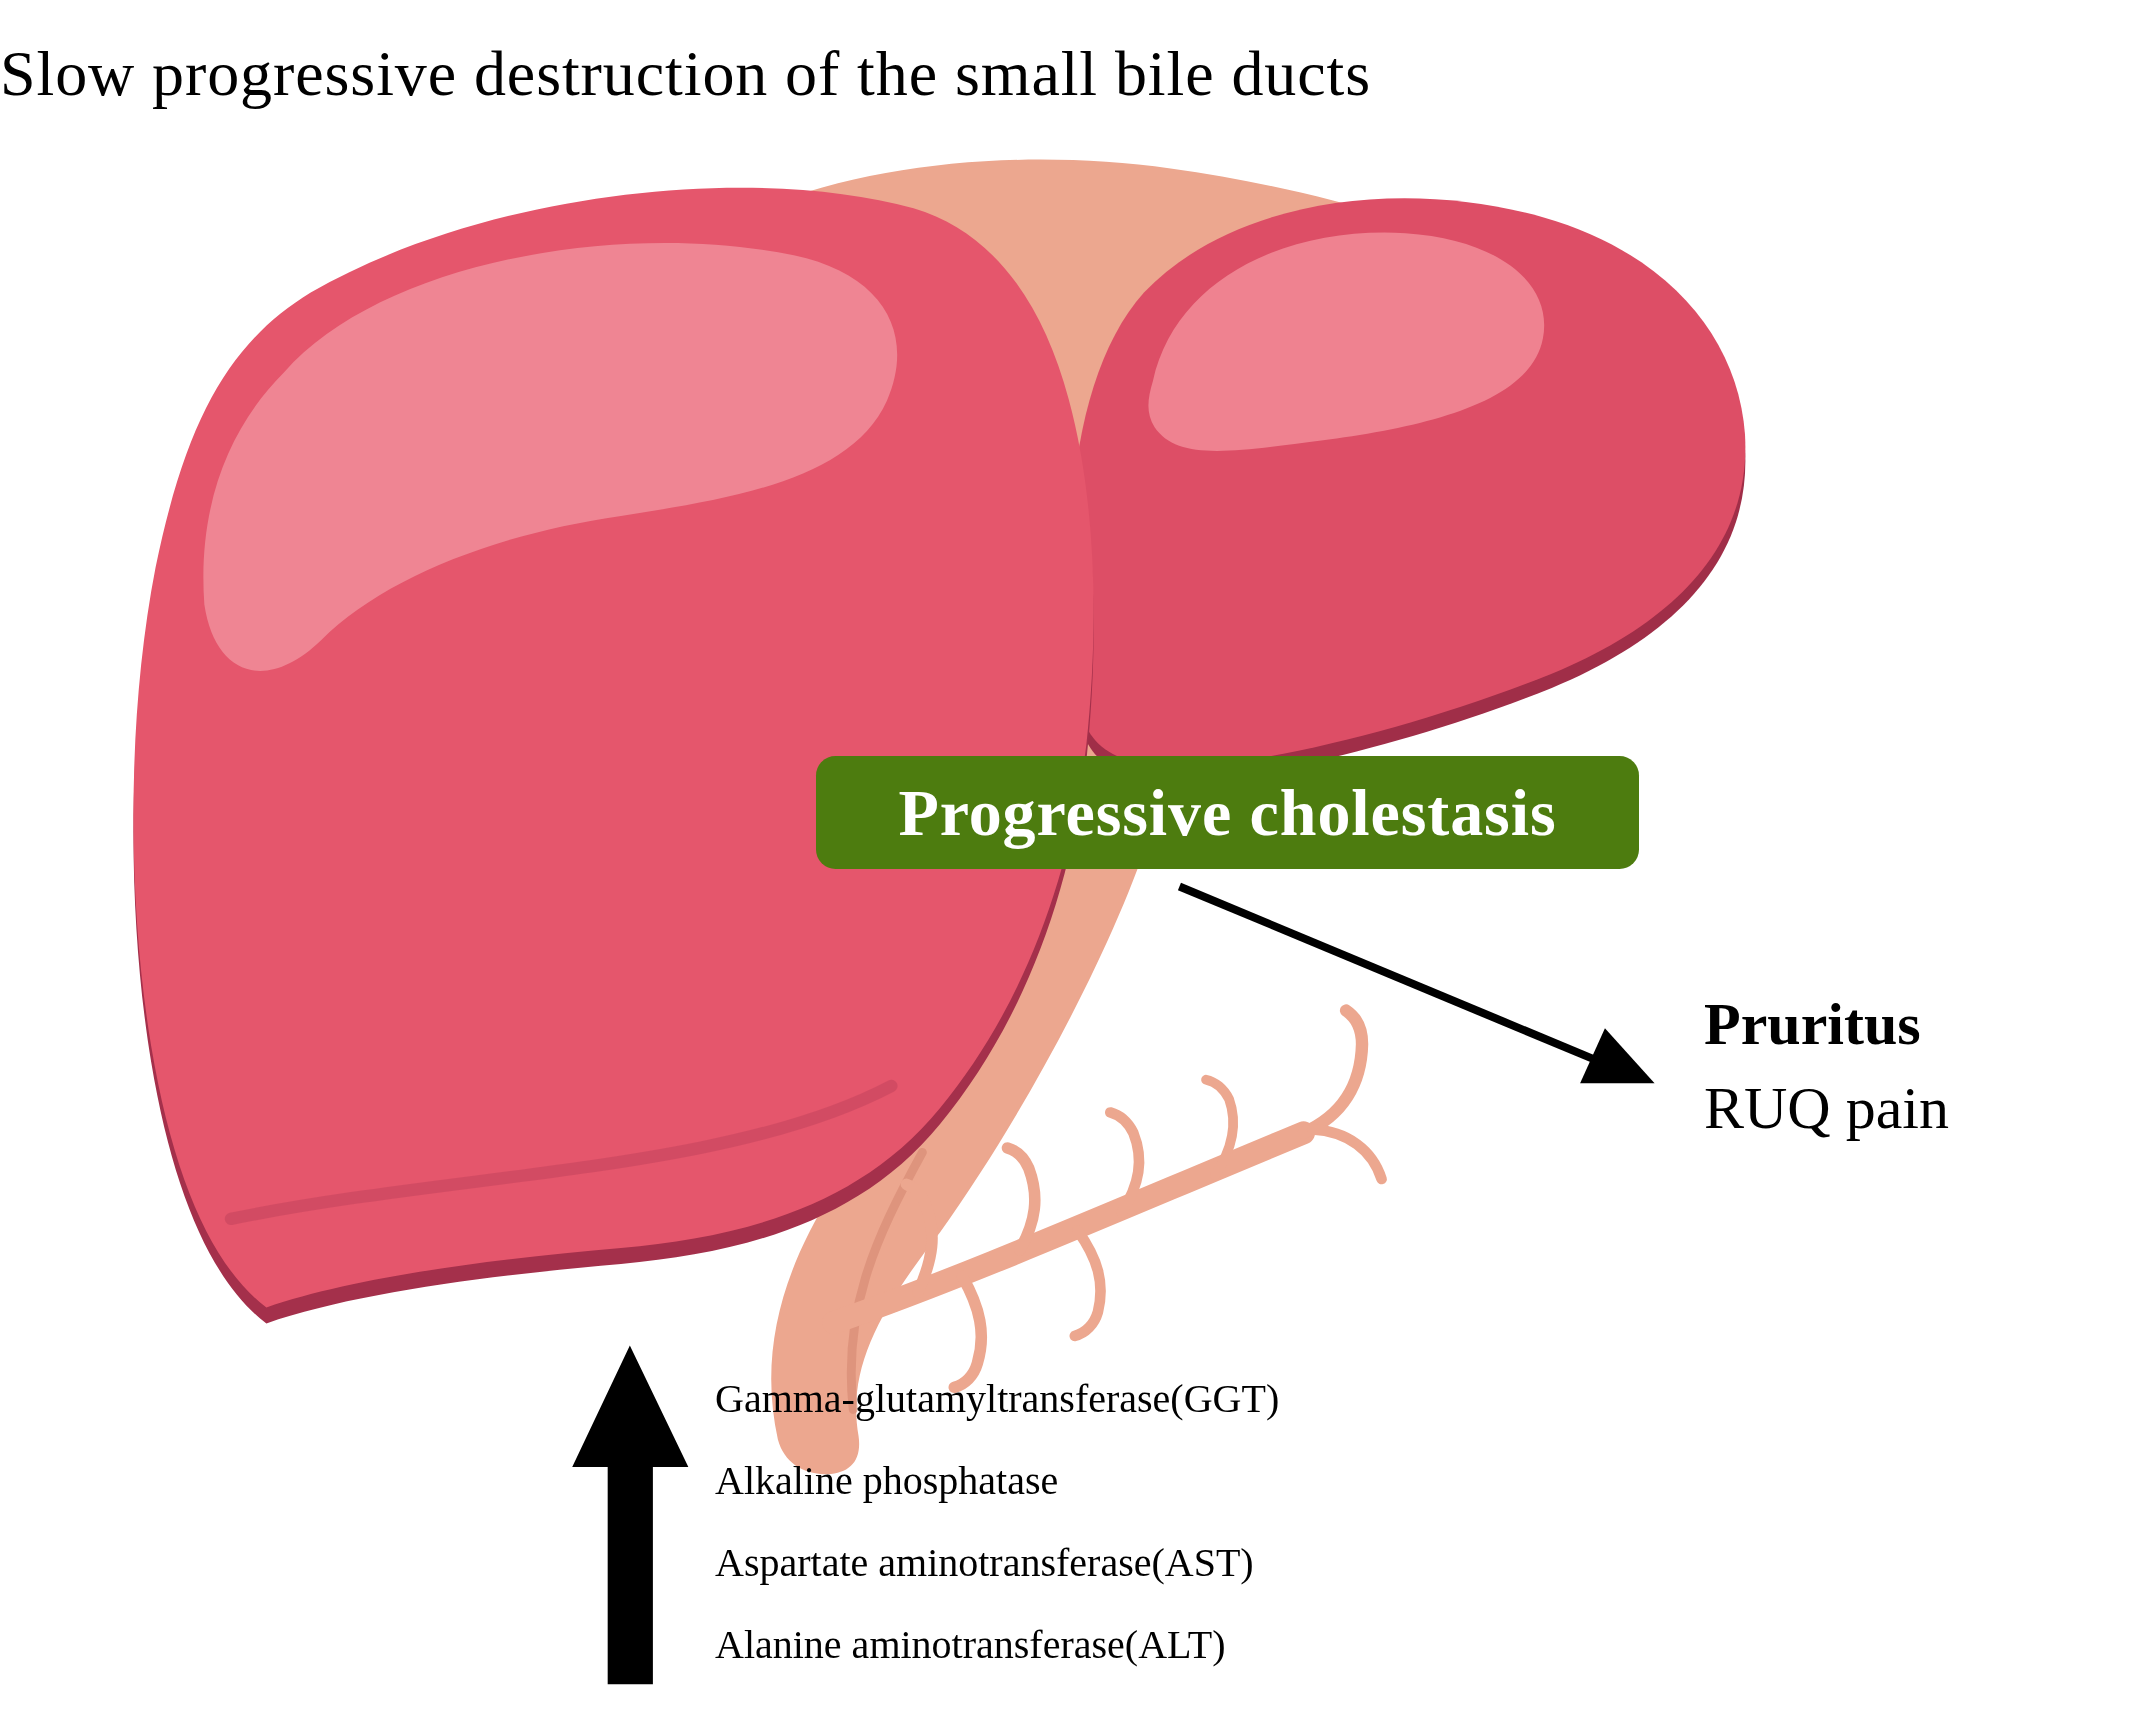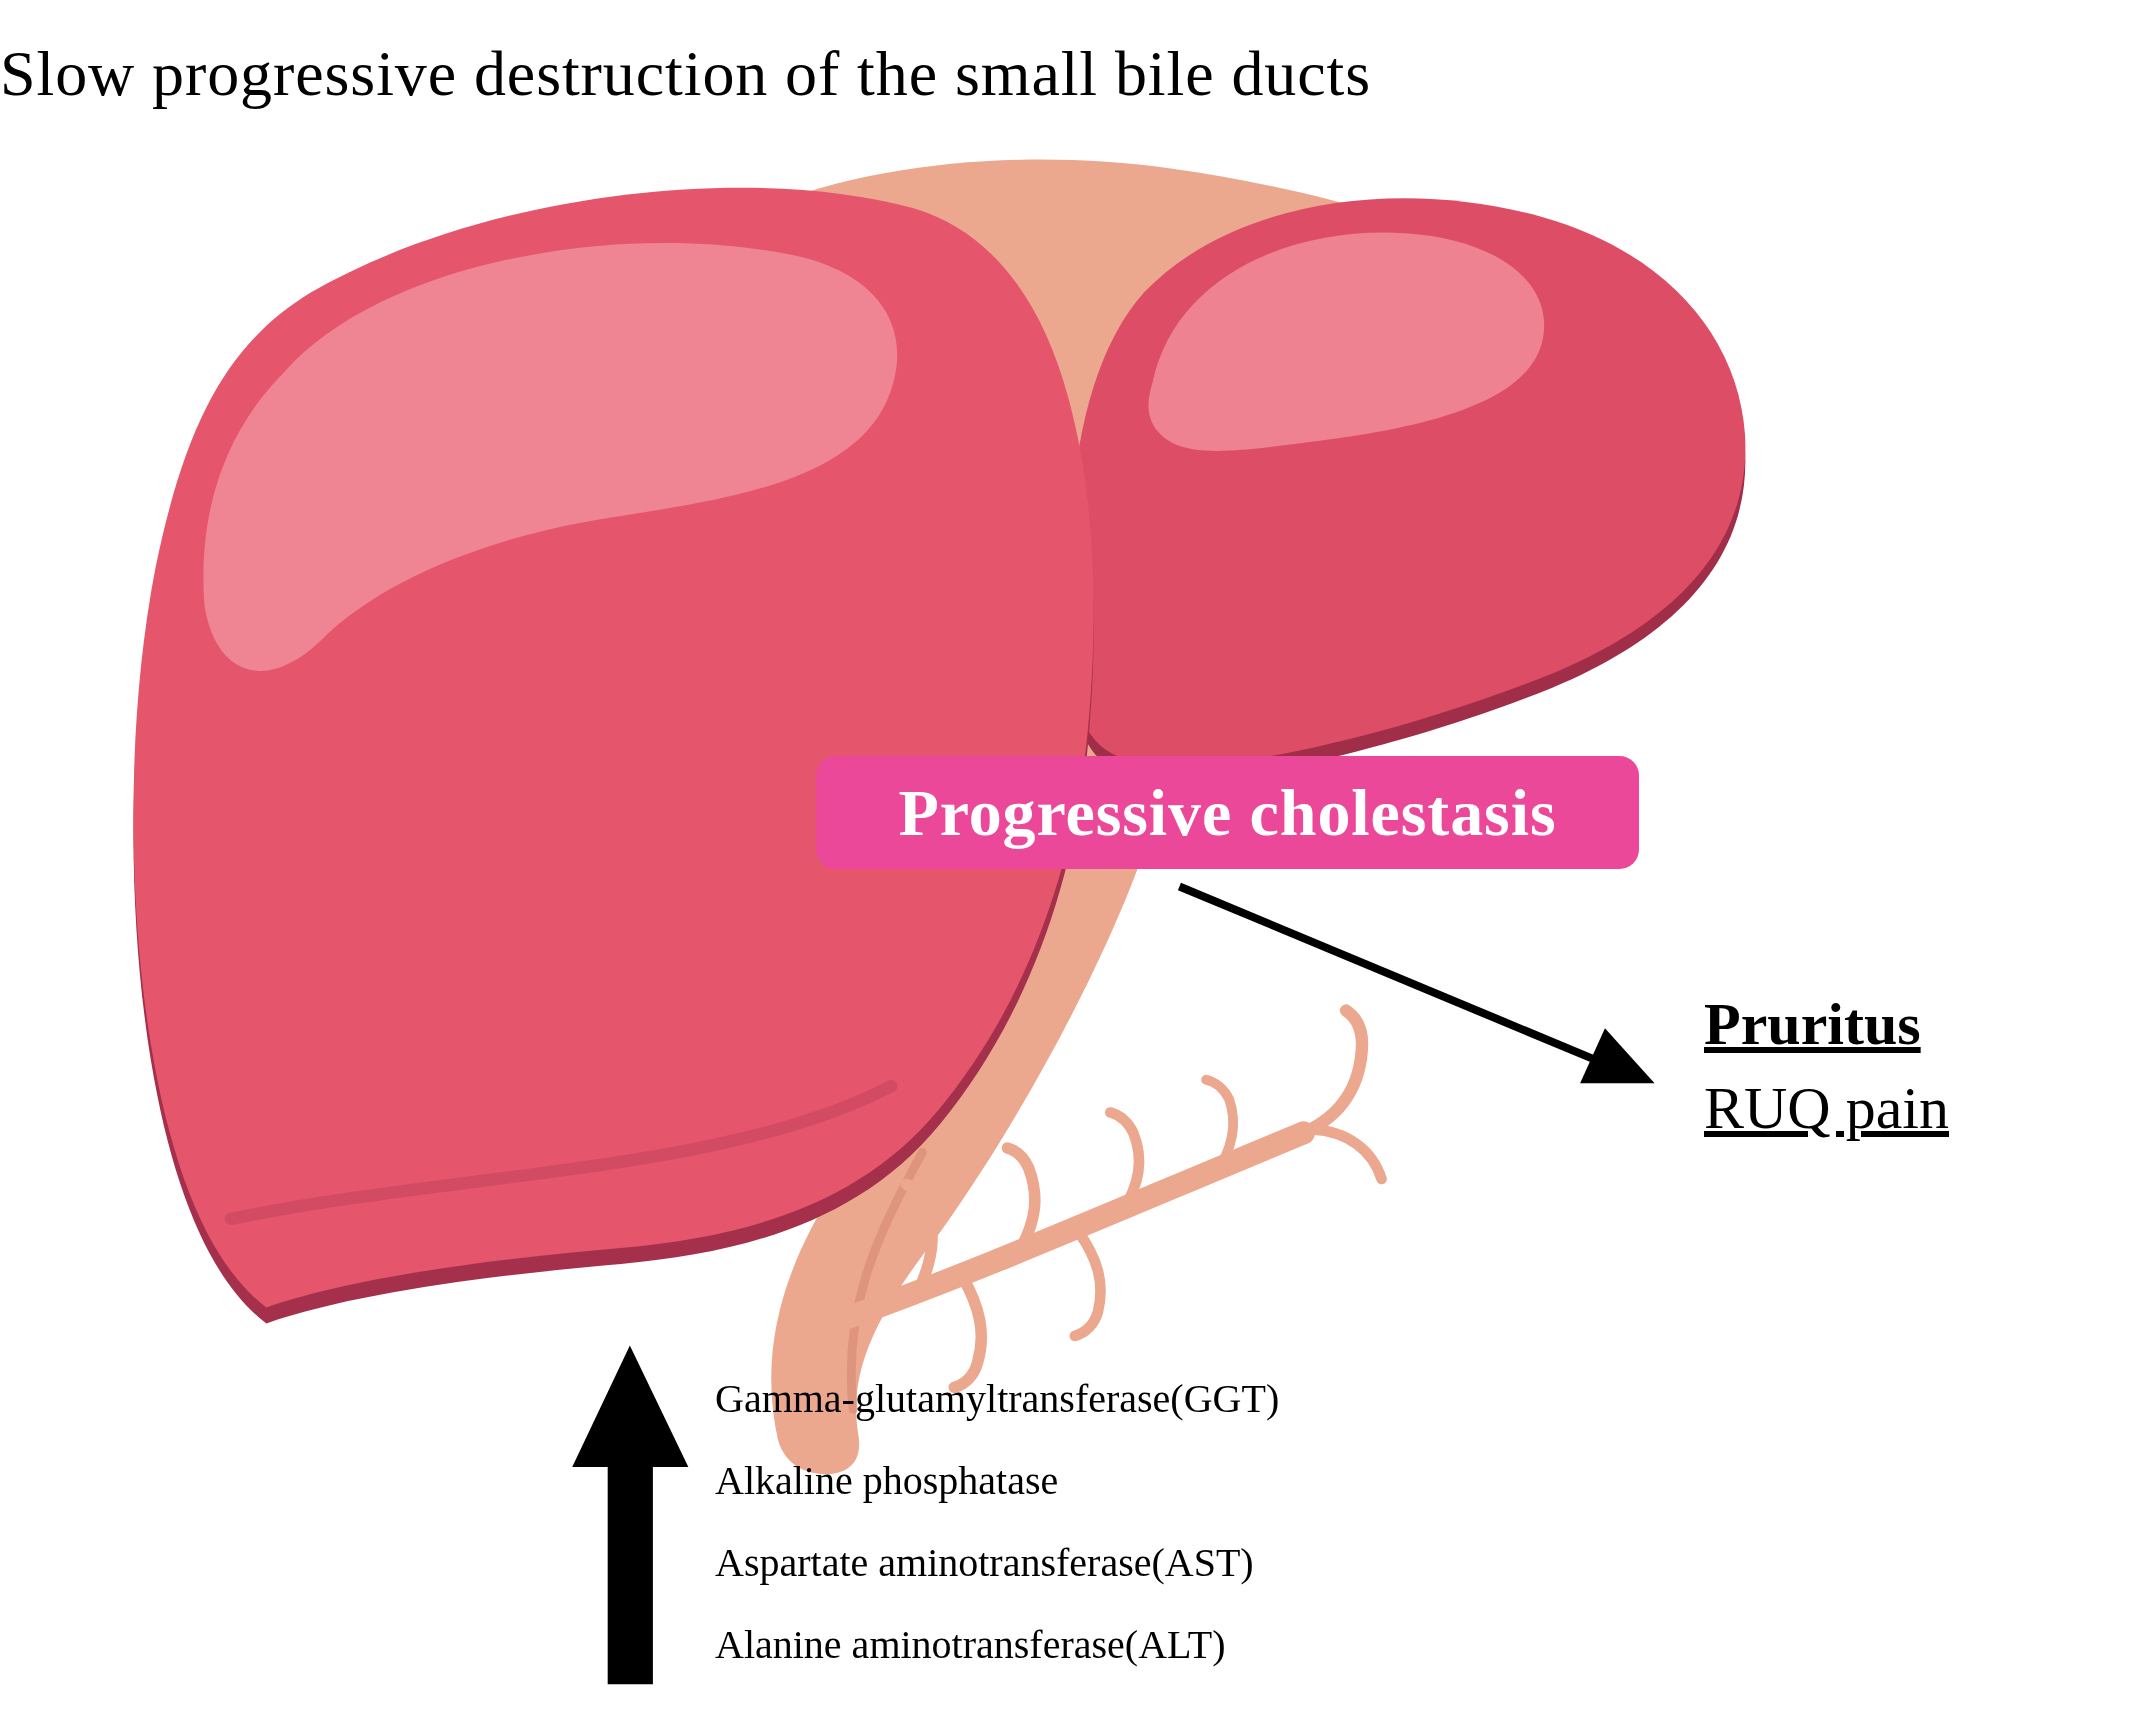--- a/index.html
+++ b/index.html
@@ -19,38 +19,37 @@
     font-size: 64px;
     font-weight: normal;
     color: #000000;
     letter-spacing: 0.9px;
   }
 
   .chole-label {
     position: absolute;
     left: 816px; top: 756px;
     width: 823px; height: 113px;
-    background: #ec4899;
+    background: #4d7c0f;
     border-radius: 19.5px;
     display: flex; align-items: center; justify-content: center;
   }
   .chole-label span {
     color: #ffffff;
     font-size: 66px;
     font-weight: bold;
     letter-spacing: 0.9px;
   }
 
   .symptoms {
     position: absolute;
     left: 1704px; top: 982px;
     font-size: 60px;
     color: #000000;
     line-height: 84px;
-    text-decoration: underline;
   }
   .symptoms .bold { font-weight: bold; }
 
   .labs {
     position: absolute;
     left: 715px; top: 1358px;
     font-size: 40px;
     color: #000000;
     line-height: 82px;
     white-space: nowrap;

